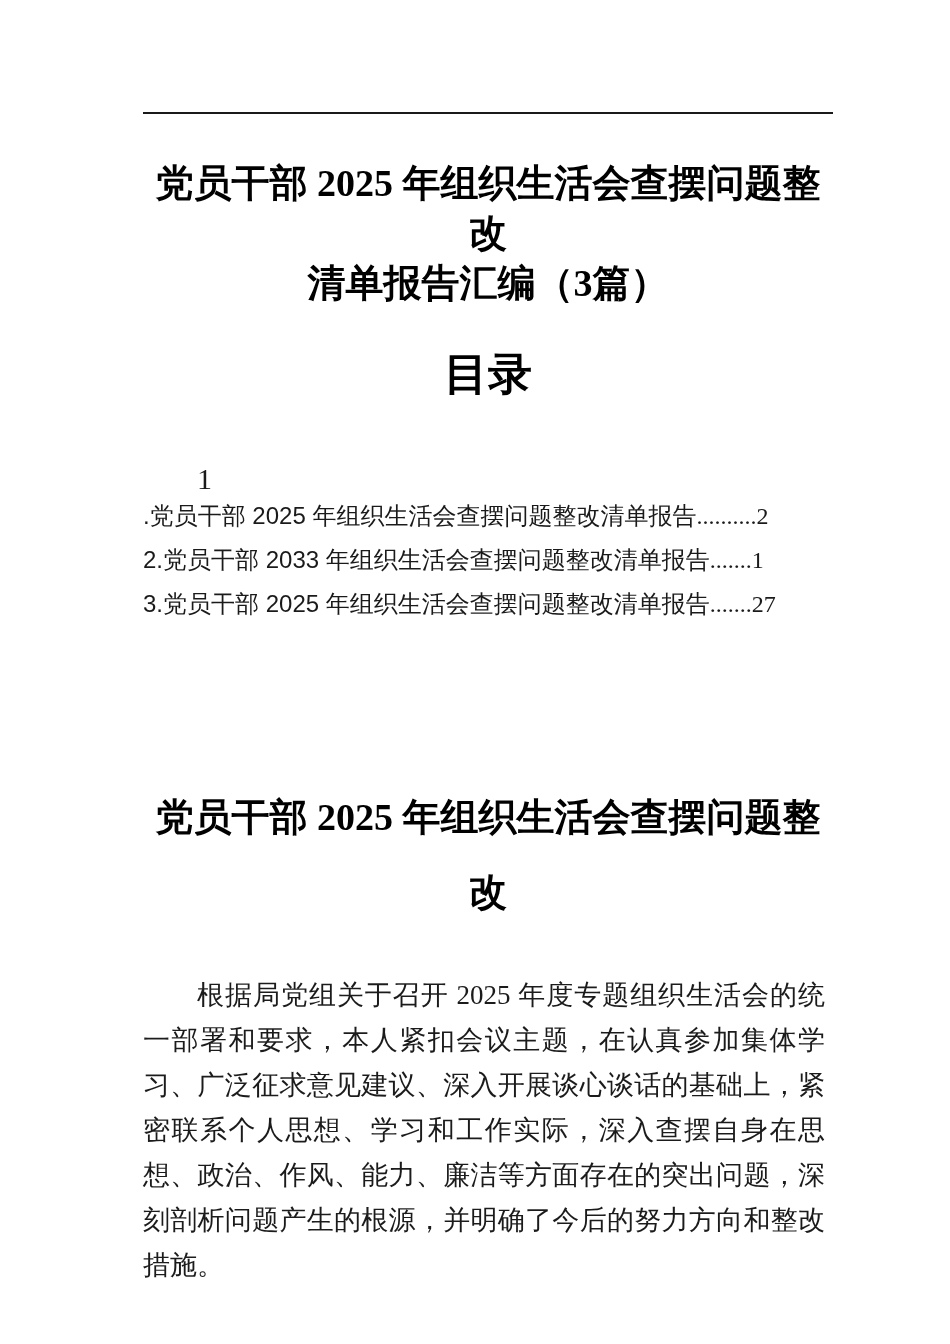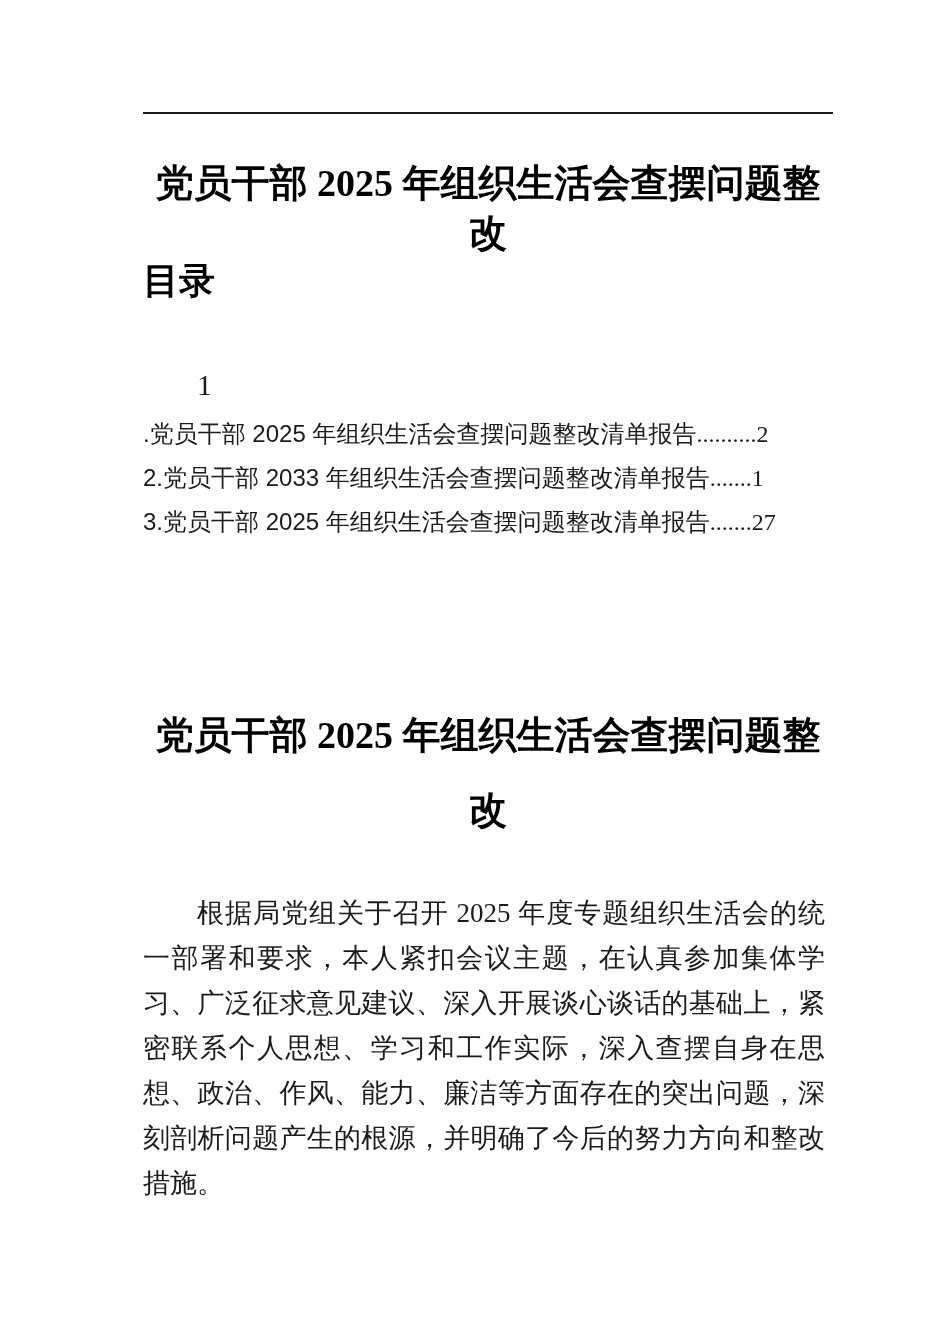--- a/index.html
+++ b/index.html
@@ -30,34 +30,36 @@
   .doc-title {
     margin: 44px 0 0 0;
     font-size: 38px;
     line-height: 50px;
     font-weight: 700;
     text-align: center;
     color: #000000;
   }
   .doc-title .tline { display: block; }
   .toc-heading {
-    font-size: 36px;
+    margin-top: 44px;
+    font-size: 44px;
     line-height: 46px;
     font-weight: 700;
+    text-align: center;
     color: #000000;
   }
   .toc-orphan {
     margin-top: 66px;
     margin-left: 54px;
     font-size: 30px;
     line-height: 30px;
     font-family: "Liberation Serif", serif;
   }
   .toc-list {
-    margin-top: 12px;
+    margin-top: 0;
   }
   .toc-entry {
     font-family: "Liberation Sans", sans-serif;
     font-size: 24px;
     line-height: 43px;
     white-space: nowrap;
     overflow: hidden;
   }
   .toc-entry .pgnum,
   .toc-entry .leader {
@@ -86,20 +88,21 @@
 </head>
 <body>
 
 <div class="page">
   <div class="content">
 
     <div class="header-rule"></div>
 
     <h1 class="doc-title">
       <span class="tline">党员干部 2025 年组织生活会查摆问题整改</span>
+      <span class="tline">清单报告汇编（3篇）</span>
     </h1>
 
     <div class="toc-heading">目录</div>
 
     <div class="toc-orphan">1</div>
 
     <div class="toc-list">
       <div class="toc-entry"><span class="toc-label">.党员干部 2025 年组织生活会查摆问题整改清单报告</span><span class="leader">..........</span><span class="pgnum">2</span></div>
       <div class="toc-entry"><span class="toc-label">2.党员干部 2033 年组织生活会查摆问题整改清单报告</span><span class="leader">.......</span><span class="pgnum">1</span></div>
       <div class="toc-entry"><span class="toc-label">3.党员干部 2025 年组织生活会查摆问题整改清单报告</span><span class="leader">.......</span><span class="pgnum">27</span></div>

